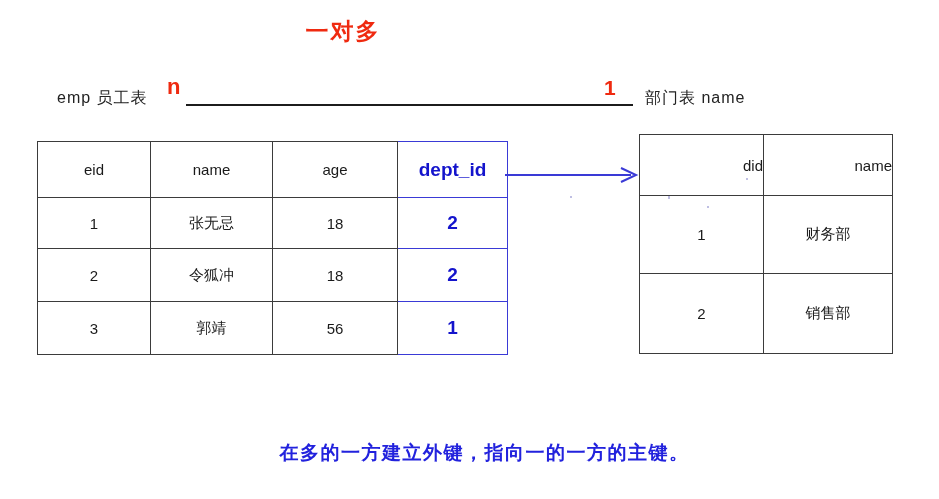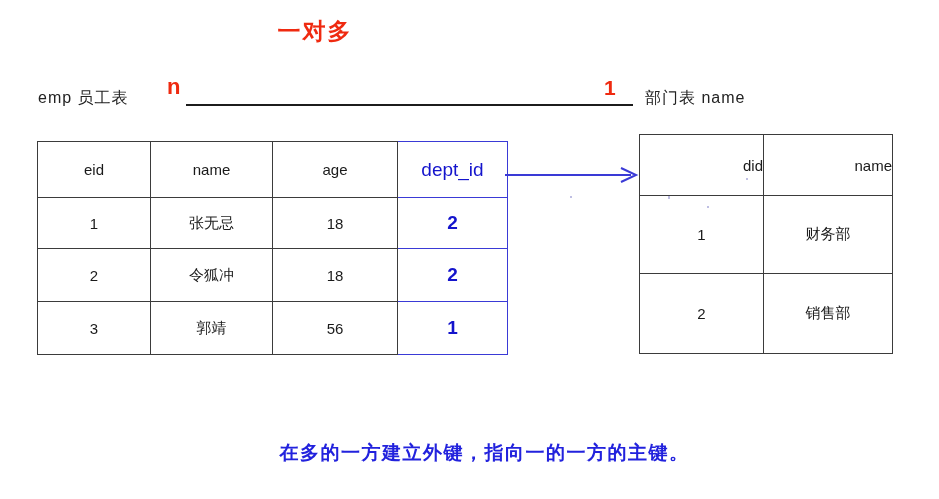--- a/index.html
+++ b/index.html
@@ -20,26 +20,27 @@
   #diagram-title {
     position: absolute;
     left: 0;
     top: 16px;
     width: 630px;
     text-align: center;
     font-size: 23px;
     font-weight: 700;
     color: #ef2a10;
     letter-spacing: 2px;
+    padding-left: 28px;
   }
 
   
   #emp-table-label {
     position: absolute;
-    left: 38px;
+    left: 57px;
     top: 88px;
     font-size: 16px;
     color: #222222;
     letter-spacing: 1px;
     white-space: nowrap;
   }
   #dept-table-label {
     position: absolute;
     left: 645px;
     top: 88px;
@@ -108,21 +109,21 @@
 
   
   .fk-cell {
     border-color: #3a3ad6 !important;
     color: #1414cc !important;
     font-weight: 700 !important;
     font-size: 19px !important;
   }
   .fk-head {
     font-size: 19px !important;
-    font-weight: normal;
+    font-weight: bold;
     color: #1414cc !important;
     border-color: #3a3ad6 !important;
   }
   
   .fk-left-dark { border-left: 1.6px solid #3b3b3b !important; }
 
   
   #dept-table {
     left: 639px;
     top: 134px;

